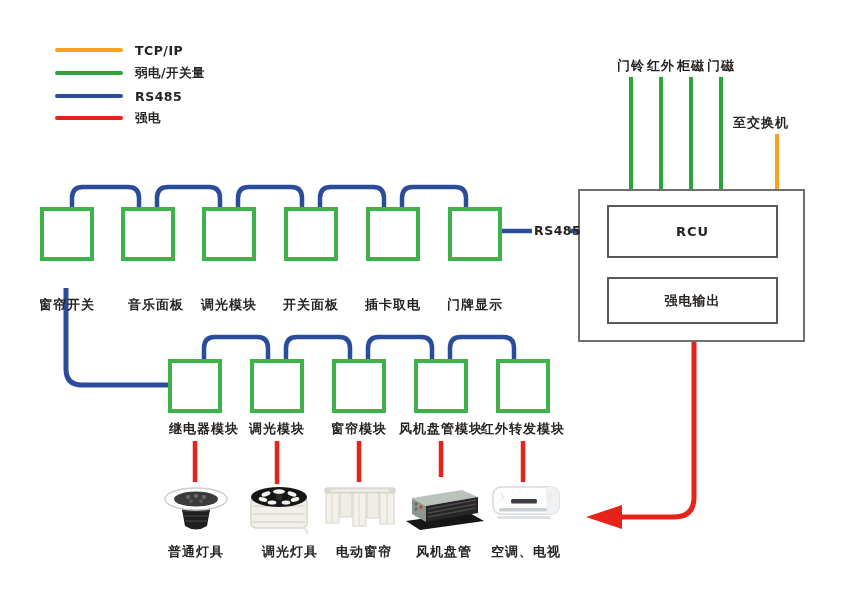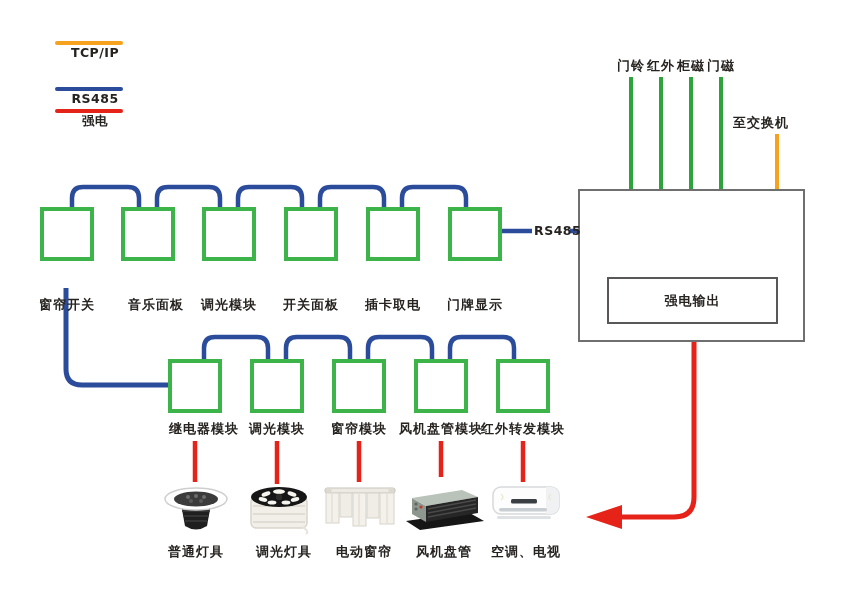--- a/index.html
+++ b/index.html
@@ -13,21 +13,21 @@
   .canvas{position:relative;width:842px;height:596px;background:#fff;overflow:hidden;}
   .wires{position:absolute;left:0;top:0;width:842px;height:596px;pointer-events:none;}
   .wires path{fill:none;}
   .w-blue{stroke:var(--blue);stroke-width:4.5;}
   .w-blue-thick{stroke:var(--blue);stroke-width:5;}
   .w-green{stroke:var(--green-line);stroke-width:4;}
   .w-orange{stroke:var(--orange);stroke-width:4;}
   .w-red{stroke:var(--red);stroke-width:4.5;}
   .w-red-thick{stroke:var(--red);stroke-width:5;}
   .f-red{fill:var(--red);stroke:none;}
-  .legend-row{position:absolute;left:55px;height:18px;display:flex;align-items:center;flex-direction:column;}
+  .legend-row{position:absolute;left:55px;height:18px;display:flex;align-items:center;}
   .legend-line{width:68px;height:4px;border-radius:2px;flex:0 0 auto;}
   .legend-line.c-orange{background:var(--orange);}
   .legend-line.c-green{background:var(--green-line);}
   .legend-line.c-blue{background:var(--blue);}
   .legend-line.c-red{background:var(--red);}
   .legend-label{margin-left:12px;font-size:12.5px;font-weight:700;letter-spacing:.5px;white-space:nowrap;}
   .sensor-label{position:absolute;top:57px;width:44px;text-align:center;font-size:13px;font-weight:700;letter-spacing:1px;white-space:nowrap;}
   .uplink-label{position:absolute;top:114px;width:90px;text-align:left;font-size:13px;font-weight:700;letter-spacing:1px;}
   .rcu-outer{position:absolute;left:578px;top:189px;width:227px;height:153px;border:2px solid var(--gray-box);background:#fff;}
   .rcu-inner{position:absolute;left:607px;width:171px;border:2px solid var(--gray-box-inner);background:#fff;text-align:center;font-size:13px;font-weight:600;letter-spacing:1px;}
@@ -78,36 +78,41 @@
     <path class="w-red" d="M277 441 V484"></path>
     <path class="w-red" d="M359 441 V482"></path>
     <path class="w-red" d="M441 441 V477"></path>
     <path class="w-red" d="M523 441 V482"></path>
   </svg>
 
   <div class="legend-row" style="top:41px">
     <span class="legend-line c-orange"></span>
     <span class="legend-label">TCP/IP</span>
   </div>
+  <div class="legend-row" style="top:64px">
+    <span class="legend-line c-green"></span>
+    <span class="legend-label">弱电/开关量</span>
+  </div>
   <div class="legend-row" style="top:87px">
     <span class="legend-line c-blue"></span>
     <span class="legend-label">RS485</span>
   </div>
   <div class="legend-row" style="top:109px">
     <span class="legend-line c-red"></span>
     <span class="legend-label">强电</span>
   </div>
 
   <div class="sensor-label" style="left:609px">门铃</div>
   <div class="sensor-label" style="left:639px">红外</div>
   <div class="sensor-label" style="left:669px">柜磁</div>
   <div class="sensor-label" style="left:699px">门磁</div>
   <div class="uplink-label" style="left:733px">至交换机</div>
 
   <div class="rcu-outer"></div>
+  <div class="rcu-inner rcu-main">RCU</div>
   <div class="rcu-inner rcu-out">强电输出</div>
   <div class="bus-label">RS485</div>
 
   <div class="sq r1" style="left:40px"></div>
   <div class="sq r1" style="left:121px"></div>
   <div class="sq r1" style="left:202px"></div>
   <div class="sq r1" style="left:284px"></div>
   <div class="sq r1" style="left:366px"></div>
   <div class="sq r1" style="left:448px"></div>
   <div class="lbl row1" style="left:13px">窗帘开关</div>
@@ -187,18 +192,18 @@
       <rect x="4" y="5" width="66" height="27" rx="8" fill="#fdfdfd" stroke="#d7d9db" stroke-width="1.5"></rect>
       <path d="M57 5 h5 a8 8 0 0 1 8 8 v11 a8 8 0 0 1 -8 8 h-5 z" fill="#eff1f2"></path>
       <rect x="22" y="17" width="26" height="4.5" rx="1.5" fill="#3a3f44"></rect>
       <rect x="10" y="26" width="48" height="3.5" rx="1.7" fill="#c9ced2"></rect>
       <rect x="8" y="34" width="54" height="3" rx="1.5" fill="#dfe2e4"></rect>
       <path d="M12 12 q4 3 0 6 M62 12 q-4 3 0 6" stroke="#e8ebcf" stroke-width="1.4" fill="none"></path>
     </svg>
   </div>
 
   <div class="lbl dev" style="left:136px">普通灯具</div>
-  <div class="lbl dev" style="left:224px">调光灯具</div>
+  <div class="lbl dev" style="left:230px">调光灯具</div>
   <div class="lbl dev" style="left:304px">电动窗帘</div>
   <div class="lbl dev" style="left:384px">风机盘管</div>
   <div class="lbl dev" style="left:466px">空调、电视</div>
 
 </div>
 
 </body></html>

